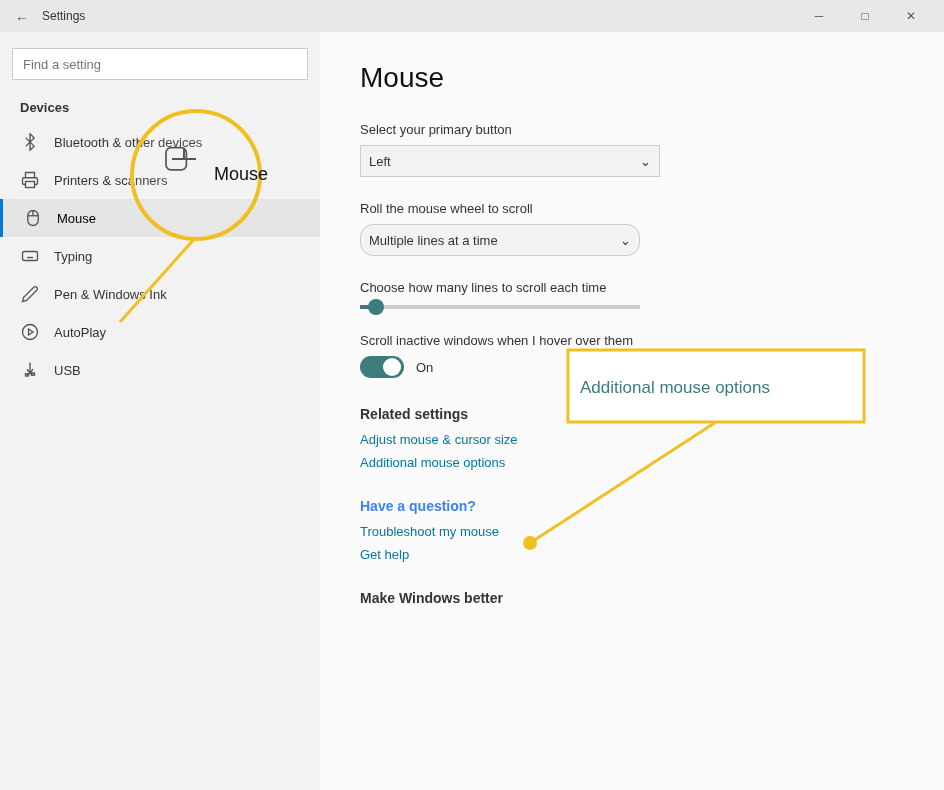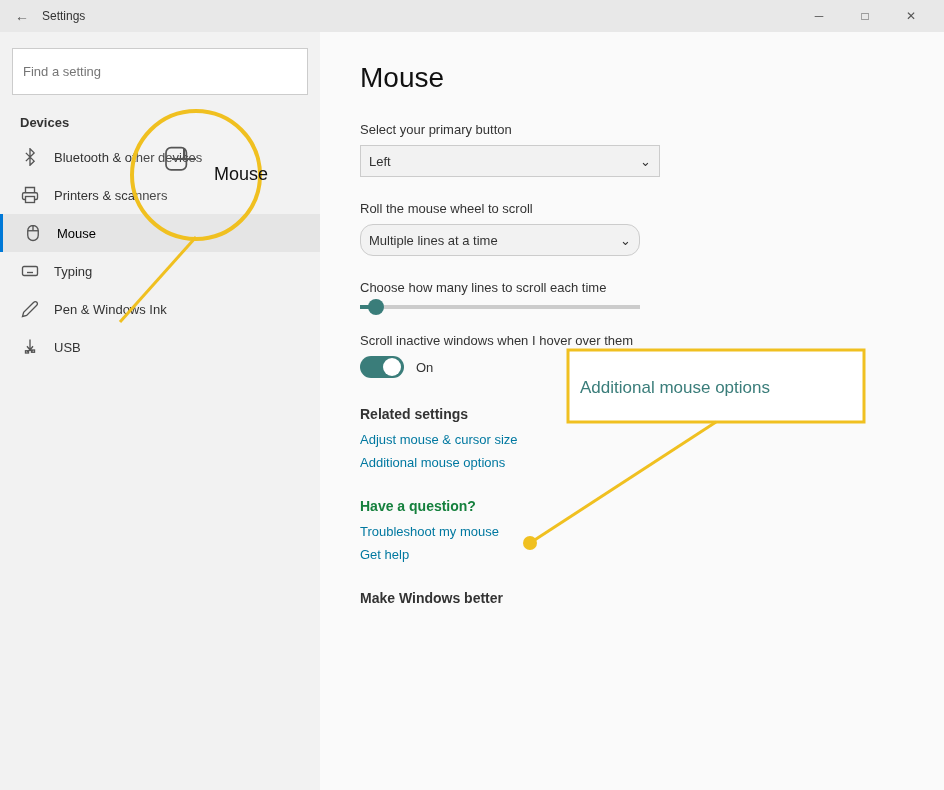--- a/index.html
+++ b/index.html
@@ -56,21 +56,21 @@
       flex-direction: column;
       flex-shrink: 0;
       padding-top: 16px;
     }
     .search-box {
       margin: 0 12px 16px 12px;
       position: relative;
     }
     .search-box input {
       width: 100%;
-      height: 47px;
+      height: 32px;
       border: 1px solid #ccc;
       background: #fff;
       padding: 0 10px;
       font-size: 13px;
       color: #0369a1;
       outline: none;
     }
     .devices-header {
       padding: 4px 20px 8px 20px;
       font-size: 13px;
@@ -193,21 +193,21 @@
       font-size: 13px;
       color: #0078a0;
       cursor: pointer;
       margin-bottom: 8px;
       display: block;
     }
     .section-gap { margin-bottom: 28px; }
     .question-title {
       font-size: 14px;
       font-weight: 600;
-      color: #15803d;
+      color: #3b82f6;
       margin-bottom: 10px;
     }
     .windows-better-title {
       font-size: 14px;
       font-weight: 600;
       color: #333;
       margin-bottom: 10px;
       margin-top: 10px;
     }
 
@@ -290,20 +290,29 @@
 
     <div class="sidebar-item">
       <span class="sidebar-icon">
         <svg width="18" height="18" viewBox="0 0 24 24" fill="none" stroke="#555" stroke-width="1.8">
           <path d="M17 3a2.83 2.83 0 1 1 4 4L7.5 20.5 2 22l1.5-5.5L17 3z"></path>
         </svg>
       </span>
       <span class="item-label">Pen &amp; Windows Ink</span>
     </div>
 
+    <div class="sidebar-item">
+      <span class="sidebar-icon">
+        <svg width="18" height="18" viewBox="0 0 24 24" fill="none" stroke="#555" stroke-width="1.8">
+          <circle cx="12" cy="12" r="10"></circle>
+          <polygon points="10 8 16 12 10 16 10 8"></polygon>
+        </svg>
+      </span>
+      <span class="item-label">AutoPlay</span>
+    </div>
 
     <div class="sidebar-item">
       <span class="sidebar-icon">
         <svg width="18" height="18" viewBox="0 0 24 24" fill="none" stroke="#555" stroke-width="1.8">
           <path d="M12 2v14M8 11l4 5 4-5"></path>
           <rect x="6" y="17" width="4" height="3"></rect>
             <rect x="14" y="16" width="4" height="3"></rect>
           <line x1="8" y1="18.5" x2="12" y2="16"></line>
             <line x1="16" y1="17.5" x2="12" y2="16"></line>
         </svg>

